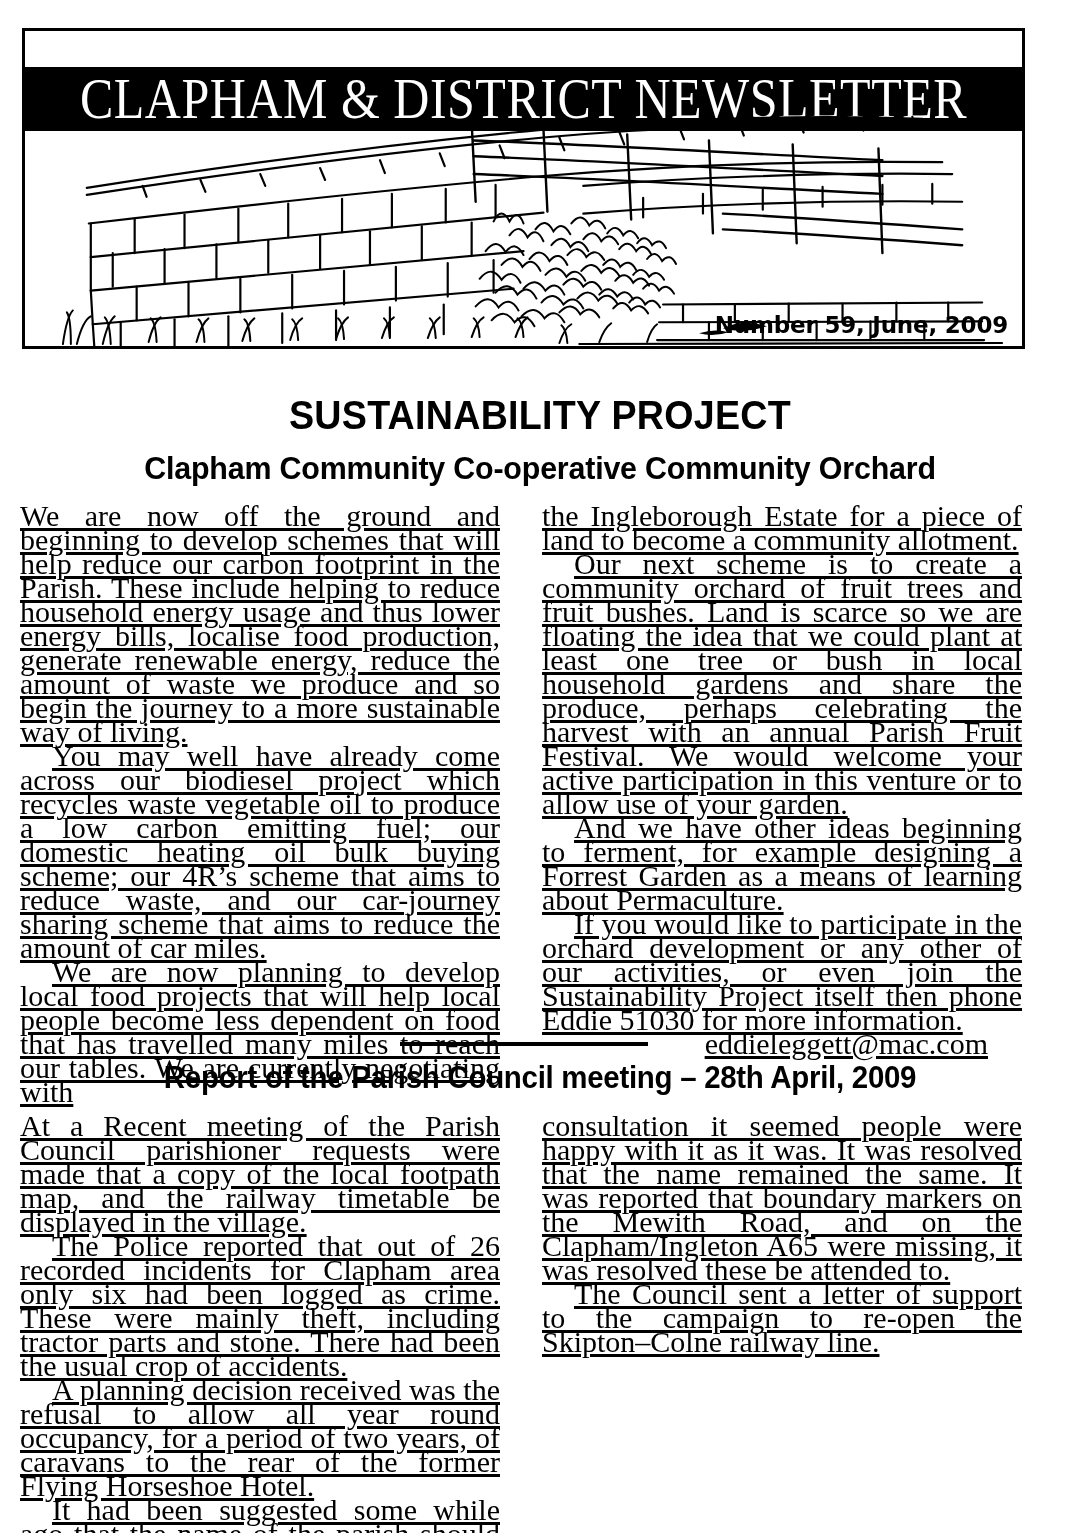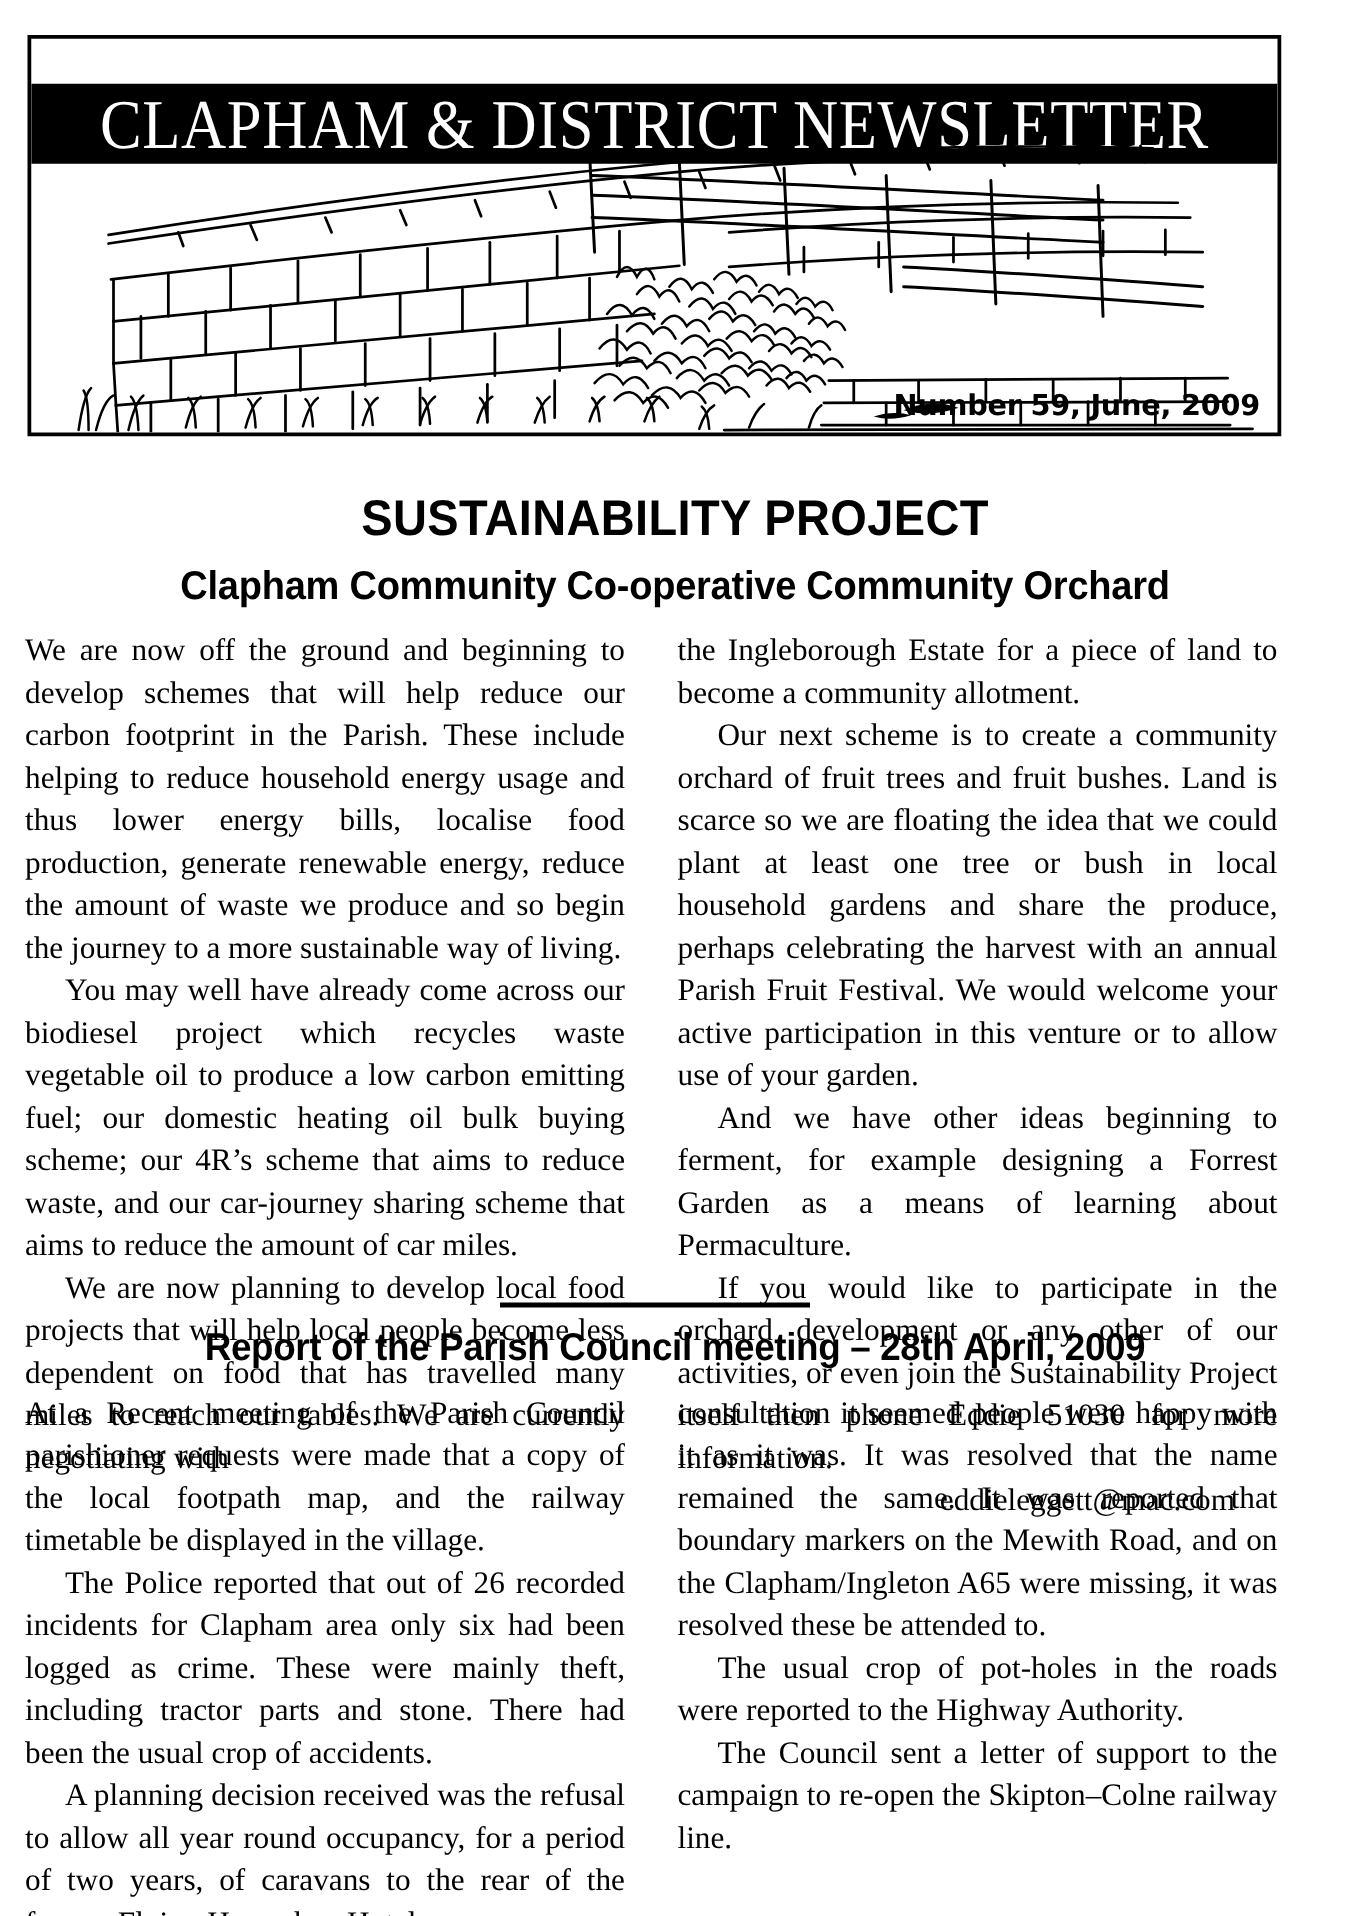--- a/index.html
+++ b/index.html
@@ -116,25 +116,26 @@
   .article {
     position: absolute;
     display: flex;
     gap: 42px;
   }
   #article-sustainability { left: 20px; top: 504px; width: 1002px; }
   #article-parish        { left: 20px; top: 1114px; width: 1002px; height: 420px; overflow: hidden; }
 
   .col {
     width: 480px;
-    font-size: 25px;
-    line-height: 34px;
+    font-size: 30px;
+    line-height: 24px;
     text-align: justify;
     text-justify: inter-word;
     hyphens: none;
+    text-decoration: underline;
   }
   .col p {
     margin: 0;
     text-indent: 32px;
   }
   .col p.first { text-indent: 0; }
   .col p:last-child { margin-bottom: 0; }
 
   .signature {
     text-align: right;
@@ -369,16 +370,15 @@
 
 <div class="article" id="article-parish">
   <div class="col">
     <p class="first">At a Recent meeting of the Parish Council parishioner requests were made that a copy of the local footpath map, and the railway timetable be displayed in the village.</p>
     <p>The Police reported that out of 26 recorded incidents for Clapham area only six had been logged as crime. These were mainly theft, including tractor parts and stone. There had been the usual crop of accidents.</p>
     <p>A planning decision received was the refusal to allow all year round occupancy, for a period of two years, of caravans to the rear of the former Flying Horseshoe Hotel.</p>
     <p>It had been suggested some while ago that the name of the parish should include ‘Keasden’, after</p>
   </div>
   <div class="col">
     <p class="first">consultation it seemed people were happy with it as it was. It was resolved that the name remained the same. It was reported that boundary markers on the Mewith Road, and on the Clapham/Ingleton A65 were missing, it was resolved these be attended to.</p>
-    <p>The usual crop of pot-holes in the roads were reported to the Highway Authority.</p>
     <p>The Council sent a letter of support to the campaign to re-open the Skipton–Colne railway line.</p>
   </div>
 </div>
 
 </body></html>

